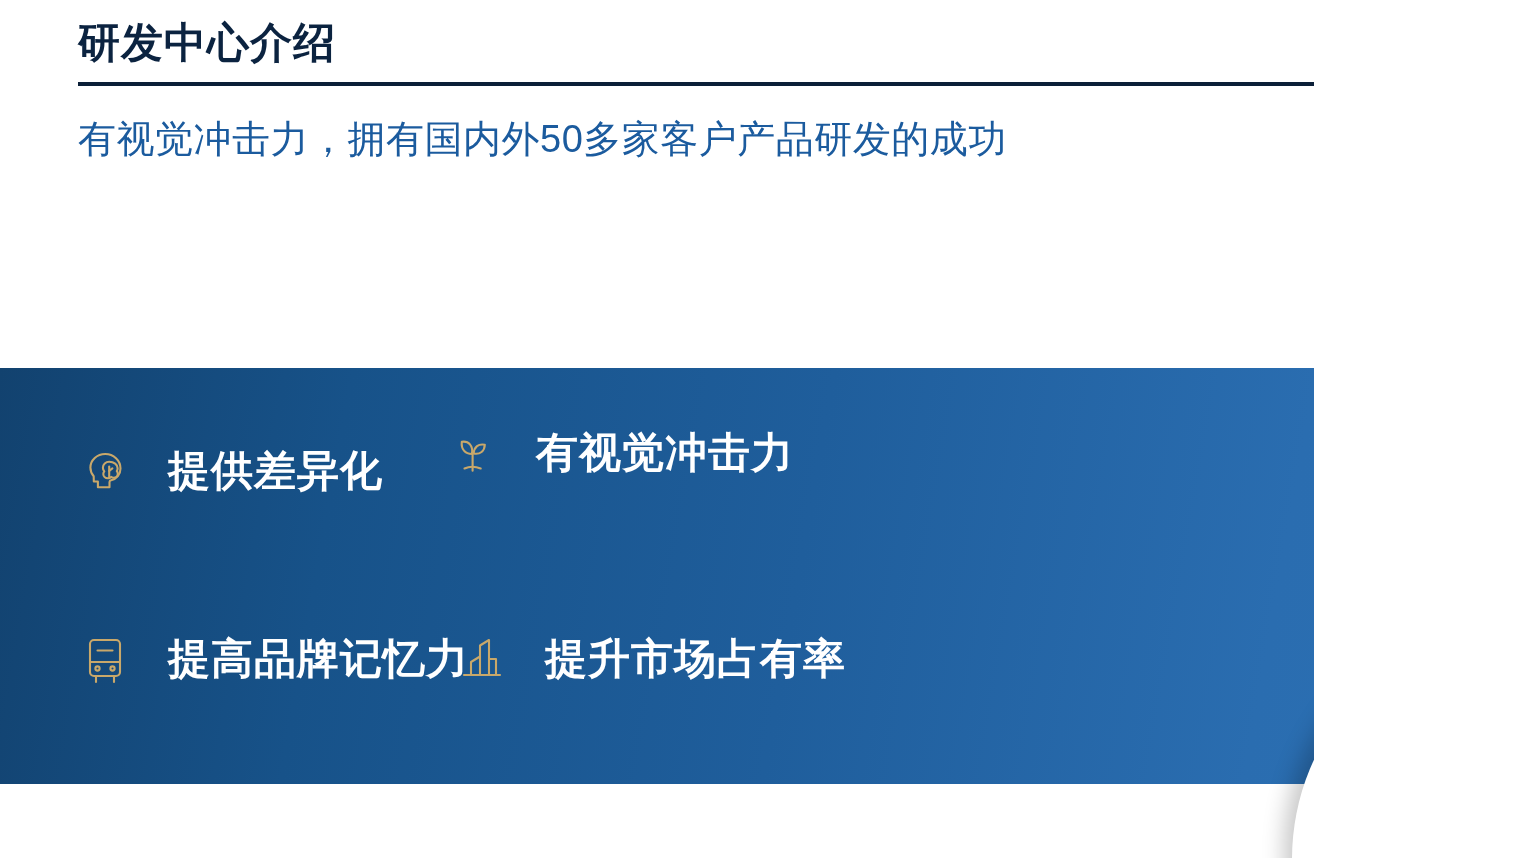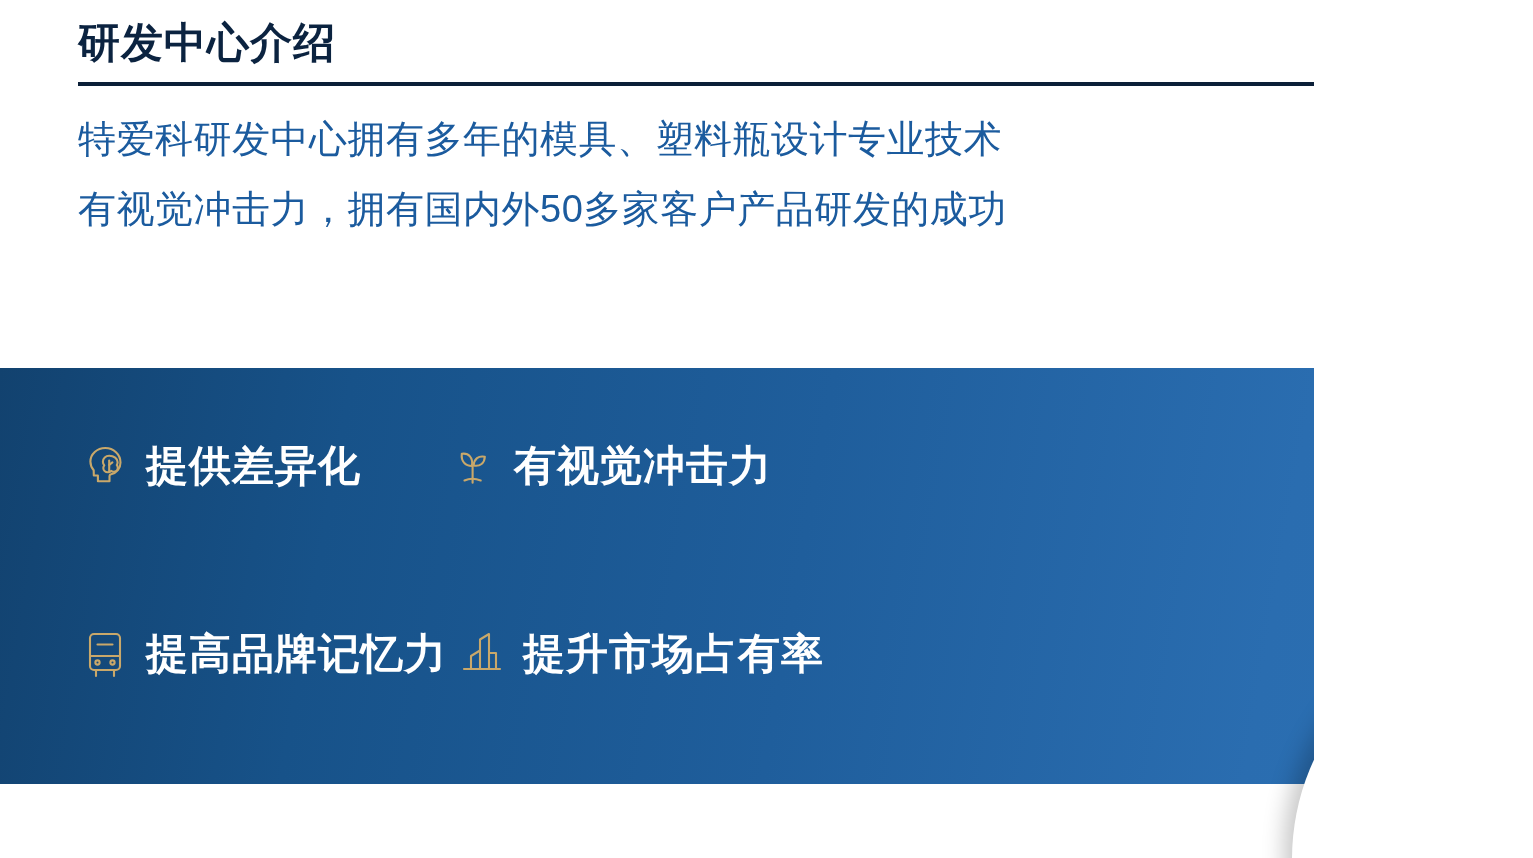--- a/index.html
+++ b/index.html
@@ -102,22 +102,24 @@
     left: 0;
     top: 368px;
     width: 1533px;
     height: 416px;
     z-index: 4;
     pointer-events: none;
   }
   .feature {
     position: absolute;
     display: flex;
+    align-items: center;
     height: 66px;
     pointer-events: auto;
+    gap: 22px;
   }
   .feature-icon {
     width: 54px;
     height: 54px;
     flex: 0 0 54px;
     display: flex;
     align-items: center;
     justify-content: center;
   }
   .feature-icon svg {
@@ -128,39 +130,38 @@
     font-size: 42px;
     font-weight: bold;
     color: #ffffff;
     letter-spacing: 1px;
     line-height: 56px;
     white-space: nowrap;
   }
 
   
   .feature.r1c1 { left: 78px;  top: 70px;  }
-  .feature.r1c2 { left: 446px; top: 70px;  }
+  .feature.r1c2 { left: 446px; top: 52px;  }
   .feature.r2c1 { left: 78px;  top: 258px; }
   .feature.r2c2 { left: 455px; top: 258px; }
 </style>
 </head>
 <body>
 
 <div id="slide">
 
   <div class="header">
     <div class="header-title">研发中心介绍</div>
     <div class="brand">
       <span class="brand-t">T</span><span class="brand-rest">AKY</span>
     </div>
   </div>
   <div class="header-rule"></div>
 
   <div class="intro">
-    <div class="intro-line">特爱科研发中心拥有多年的模具、塑料瓶设计专业技术</div>
     <div class="intro-line">有视觉冲击力，拥有国内外50多家客户产品研发的成功</div>
   </div>
 
   <div class="band"></div>
   <div class="band-circle"></div>
 
   <div class="features">
 
     <div class="feature r1c1">
       <span class="feature-icon">

